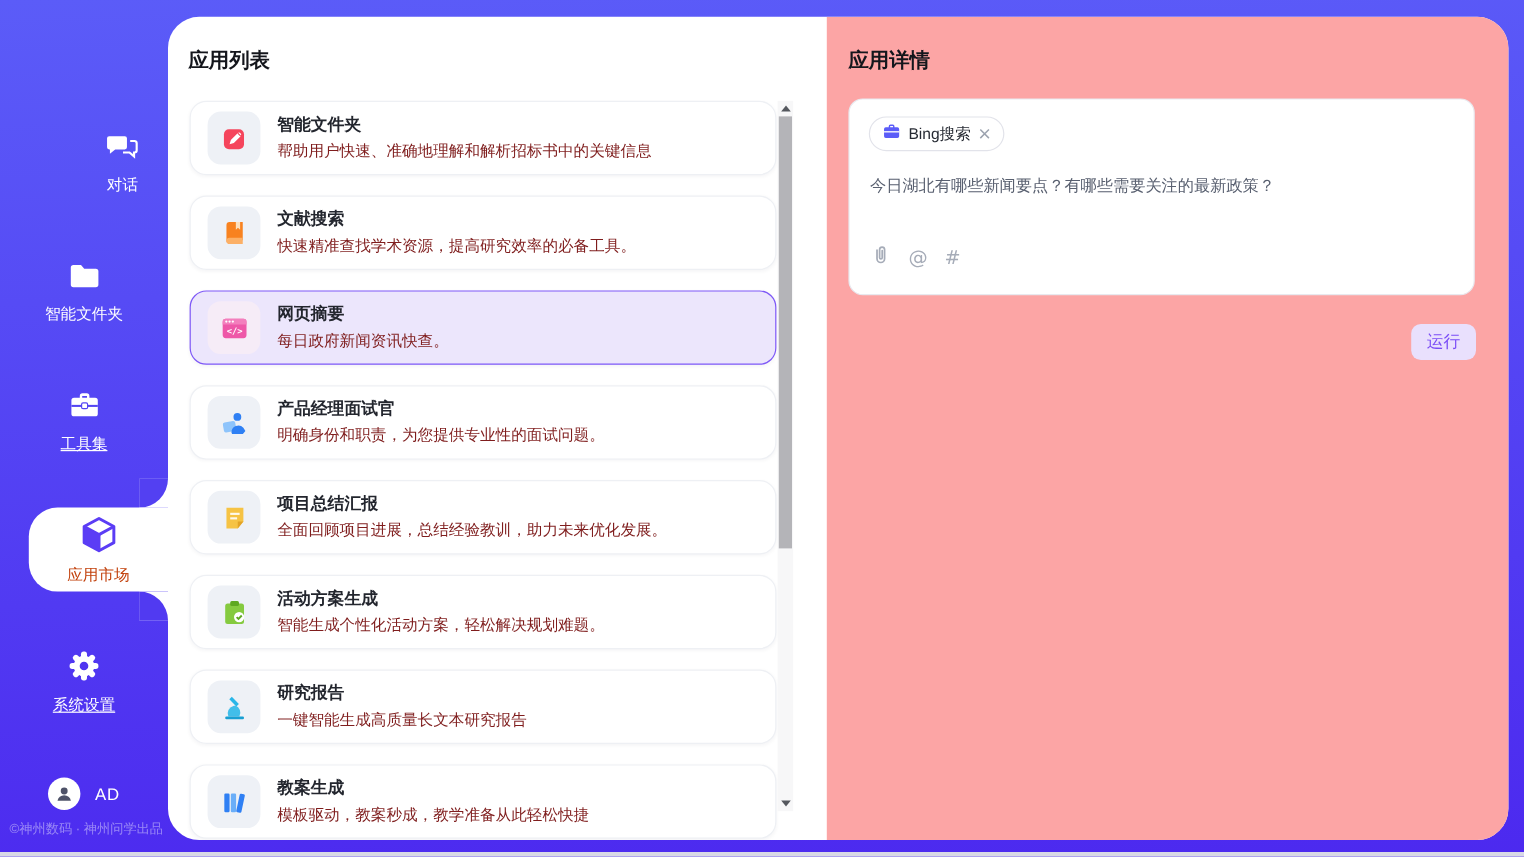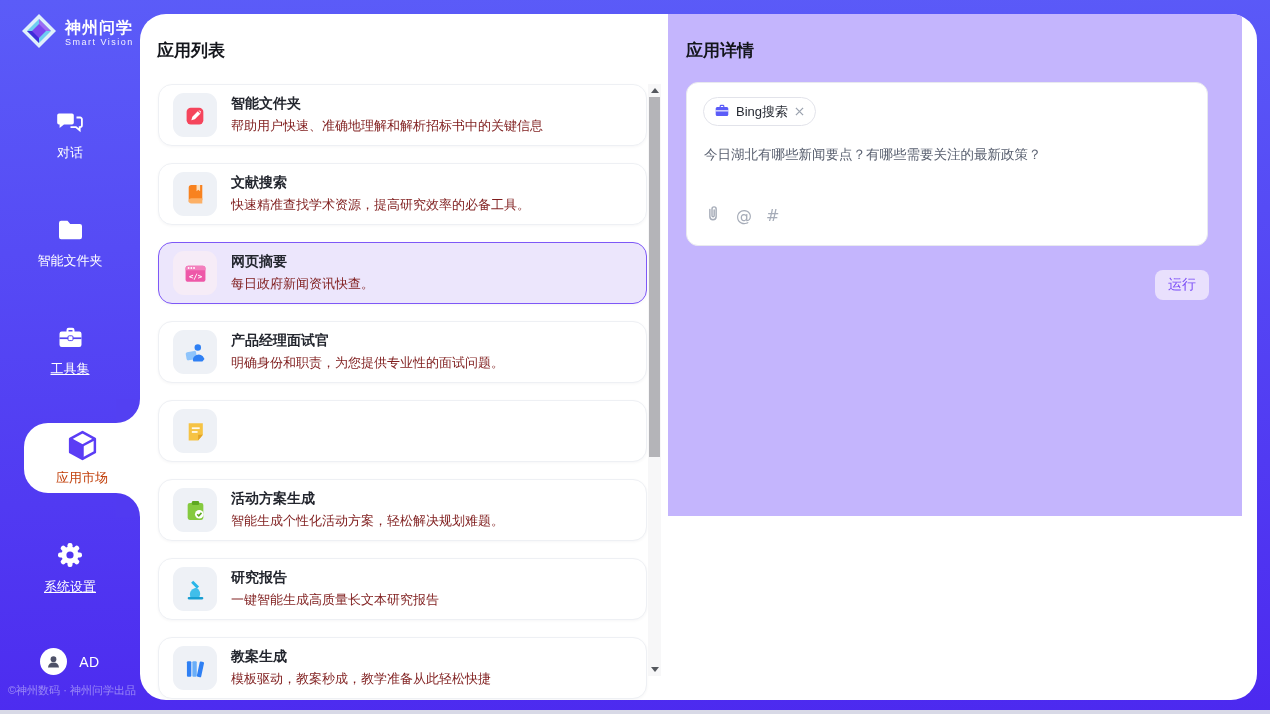--- a/index.html
+++ b/index.html
@@ -12,21 +12,21 @@
   .bottom-strip{position:absolute;left:0;bottom:0;width:100%;height:4px;background:#d8d9e6;}
 
   
   .sidebar{position:absolute;left:0;top:0;width:140px;height:714px;color:#fff;}
   .logo{position:absolute;left:20px;top:12px;display:flex;align-items:center;gap:7px;}
   .logo-title{font-size:16px;font-weight:bold;letter-spacing:1px;line-height:18px;}
   .logo-sub{font-size:9px;letter-spacing:1.5px;opacity:.92;}
   .nav-item{position:absolute;left:0;width:140px;display:flex;flex-direction:column;align-items:center;gap:6px;cursor:pointer;}
   .nav-label{font-size:13px;}
   .underlined .nav-label{text-decoration:underline;}
-  .nav-chat{top:109px;}
+  .nav-chat{top:109px;margin-left:32px;}
   .nav-folder{top:218px;}
   .nav-toolset{top:325px;}
   .nav-settings{top:542px;}
   .nav-selected{
     position:absolute;left:24px;top:423px;width:116px;height:70px;background:#fff;
     border-radius:24px 0 0 24px;display:flex;flex-direction:column;align-items:center;
     justify-content:center;gap:3px;color:#5b3df5;cursor:pointer;
   }
   .nav-selected .nav-label{font-size:13px;color:#c2410c;}
   .fillet{position:absolute;left:116px;width:24px;height:24px;background:#fff;}
@@ -57,21 +57,21 @@
   .card-title{font-size:14px;font-weight:bold;color:#23262e;margin-bottom:4px;}
   .card-desc{font-size:13px;color:#7f1d1d;white-space:nowrap;overflow:hidden;}
 
   
   .scrollbar{position:absolute;left:508px;top:70px;width:13px;height:592px;background:#f7f7f8;}
   .sb-up{position:absolute;left:2.5px;top:4px;width:0;height:0;border-left:4px solid transparent;border-right:4px solid transparent;border-bottom:5px solid #55585e;}
   .sb-down{position:absolute;left:2.5px;bottom:4px;width:0;height:0;border-left:4px solid transparent;border-right:4px solid transparent;border-top:5px solid #55585e;}
   .sb-thumb{position:absolute;left:1px;top:13px;width:11px;height:360px;background:#b4b4b8;}
 
   
-  .detail{position:absolute;left:528px;top:0;width:574px;height:502px;background:#c4b5fd;}
+  .detail{position:absolute;left:549px;top:0;width:574px;height:686px;background:#fca5a5;}
   .detail-title{position:absolute;left:18px;top:25px;font-size:17px;font-weight:bold;color:#14161c;}
   .prompt-card{position:absolute;left:18px;top:68px;width:522px;height:164px;background:#fff;border:1px solid #e8e9ef;border-radius:12px;}
   .tool-tag{
     position:absolute;left:16px;top:14px;height:29px;padding:0 11px;background:#fff;
     border:1px solid #e2e3ea;border-radius:15px;display:inline-flex;align-items:center;gap:7px;
   }
   .tag-label{font-size:13px;color:#262a33;}
   .tag-close{display:flex;align-items:center;cursor:pointer;}
   .prompt-text{position:absolute;left:17px;top:62px;right:16px;font-size:13.5px;color:#596070;line-height:20px;cursor:text;}
   .prompt-toolbar{position:absolute;left:17px;bottom:18px;display:flex;align-items:center;gap:14px;}
@@ -83,35 +83,20 @@
     text-align:center;
   }
 </style>
 </head>
 <body>
 
 <div class="stage">
 
   <div class="sidebar">
 
-    <div class="logo">
-      <span>
-        <svg width="38" height="38" viewBox="0 0 38 38">
-          <polygon points="19,2 36,19 19,36 2,19" fill="#dff0fb"></polygon>
-          <polygon points="19,7 31,19 19,31 7,19" fill="#6ecdf1"></polygon>
-          <polygon points="19,7 31,19 19,19" fill="#9b6cf5"></polygon>
-          <polygon points="7,19 19,19 19,31" fill="#3f2bd8"></polygon>
-          <polygon points="19,12 26,19 19,26 12,19" fill="#7b46ef"></polygon>
-        </svg>
-      </span>
-      <span>
-        <div class="logo-title">神州问学</div>
-        <div class="logo-sub">Smart Vision</div>
-      </span>
-    </div>
 
     <div class="nav-item nav-chat">
       <span>
         <svg width="27" height="25" viewBox="0 0 27 25">
           <path d="M2 4.5 h13 a1.8 1.8 0 0 1 1.8 1.8 v7.4 a1.8 1.8 0 0 1 -1.8 1.8 h-8 l-4.4 3.6 v-3.6 h-0.6 a1.8 1.8 0 0 1 -1.8 -1.8 V6.3 a1.8 1.8 0 0 1 1.8 -1.8 z" fill="#fff"></path>
           <path d="M19.5 8.5 h3.6 a1.8 1.8 0 0 1 1.8 1.8 v6 a1.8 1.8 0 0 1 -1.8 1.8 h-0.4 v3.2 l-3.8 -3.2 h-5.4" fill="none" stroke="#fff" stroke-width="1.8"></path>
         </svg>
       </span>
       <span class="nav-label">对话</span>
     </div>
@@ -246,20 +231,24 @@
 
   <div class="card">
     <div class="app-icon">
             <svg width="23" height="23" viewBox="0 0 22 22">
               <path d="M4.5 3 h13.5 v11 l-4.5 5.5 H4.5 z" fill="#f6c344"></path>
               <path d="M18 14 l-4.5 5.5 v-5.5 z" fill="#e2a326"></path>
               <rect x="7.5" y="7" width="7.5" height="1.7" fill="#fff" opacity=".9"></rect>
               <rect x="7.5" y="10.6" width="5.5" height="1.7" fill="#fff" opacity=".9"></rect>
             </svg>
           </div>
+    <div class="card-text">
+      <div class="card-title">项目总结汇报</div>
+      <div class="card-desc">全面回顾项目进展，总结经验教训，助力未来优化发展。</div>
+    </div>
   </div>
 
   <div class="card">
     <div class="app-icon">
             <svg width="23" height="23" viewBox="0 0 22 22">
               <rect x="3.5" y="3.8" width="15" height="16.2" rx="2" fill="#85ca3f"></rect>
               <rect x="7.5" y="1.8" width="7" height="4" rx="1.3" fill="#5ea821"></rect>
               <circle cx="14.6" cy="14.6" r="4.1" fill="#fff"></circle>
               <path d="M12.6 14.6 l1.5 1.5 2.6 -2.8" stroke="#5ea821" stroke-width="1.5" fill="none"></path>
             </svg>

